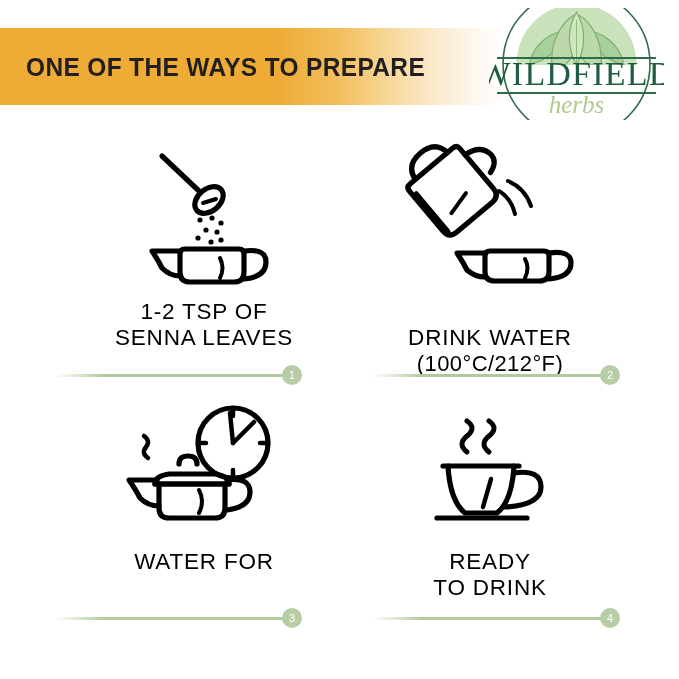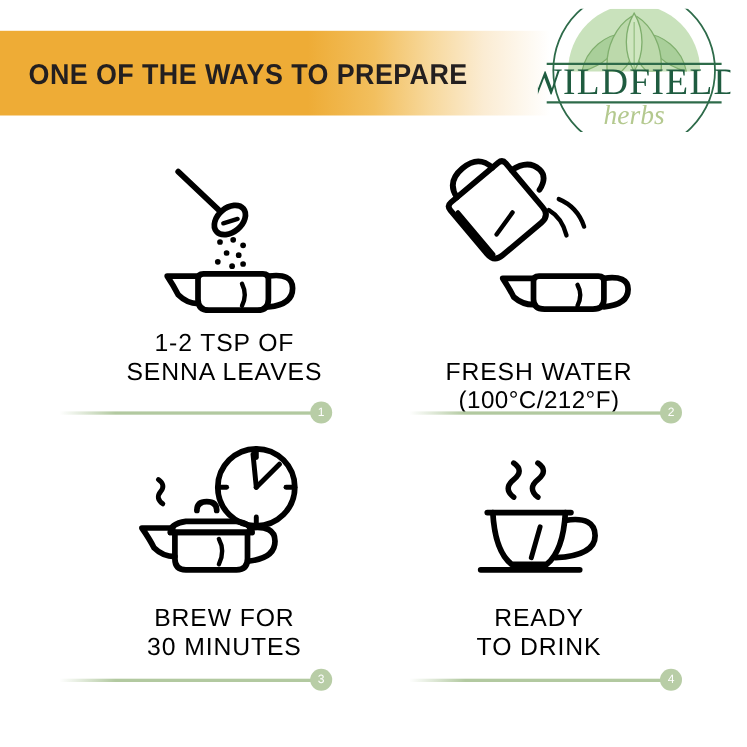--- a/index.html
+++ b/index.html
@@ -239,21 +239,21 @@
         <path d="M90 116 L90 132 Q90 141 100 141 L144 141 Q154 141 154 132 L154 116
                  Q154 111 149 111 L95 111 Q90 111 90 116 Z"></path>
         <path d="M90 113 L62 113 Q68 122 72 130 Q80 137 90 137"></path>
         <path d="M154 113 Q176 110 176 123 Q176 137 154 139"></path>
         <path d="M130 119 Q135 128 130 138" stroke-width="4"></path>
       </g>
     </svg>
   </div>
   <div class="step-caption">
     <br>
-    <span>FRESH WATER</span>
+    <span>DRINK WATER</span>
     <span class="sub">(100°C/212°F)</span>
   </div>
 </div>
 
 <div class="step" id="step-3">
   <div class="step-icon">
     <svg width="175" height="135" viewBox="0 0 175 135">
       <g fill="none" stroke="#000" stroke-width="5.2" stroke-linecap="round" stroke-linejoin="round">
 
         <circle cx="116" cy="43" r="35"></circle>
@@ -274,22 +274,21 @@
 
         <path d="M40 80 L12 80 Q19 90 23 98 Q31 106 42 106"></path>
 
         <path d="M110 80 Q133 77 133 92 Q133 107 110 110"></path>
 
         <path d="M82 90 Q88 101 82 113" stroke-width="4"></path>
       </g>
     </svg>
   </div>
   <div class="step-caption">
-    <span>BREW FOR</span><br>
-    <span>30 MINUTES</span>
+    <span>WATER FOR</span><br>
   </div>
 </div>
 
 <div class="step" id="step-4">
   <div class="step-icon">
     <svg width="150" height="120" viewBox="0 0 150 120">
       <g fill="none" stroke="#000" stroke-width="5.2" stroke-linecap="round" stroke-linejoin="round">
 
         <path d="M52 6 Q62 13 52 21 Q42 29 52 37" stroke-width="5"></path>
         <path d="M74 6 Q84 13 74 21 Q64 29 74 37" stroke-width="5"></path>

